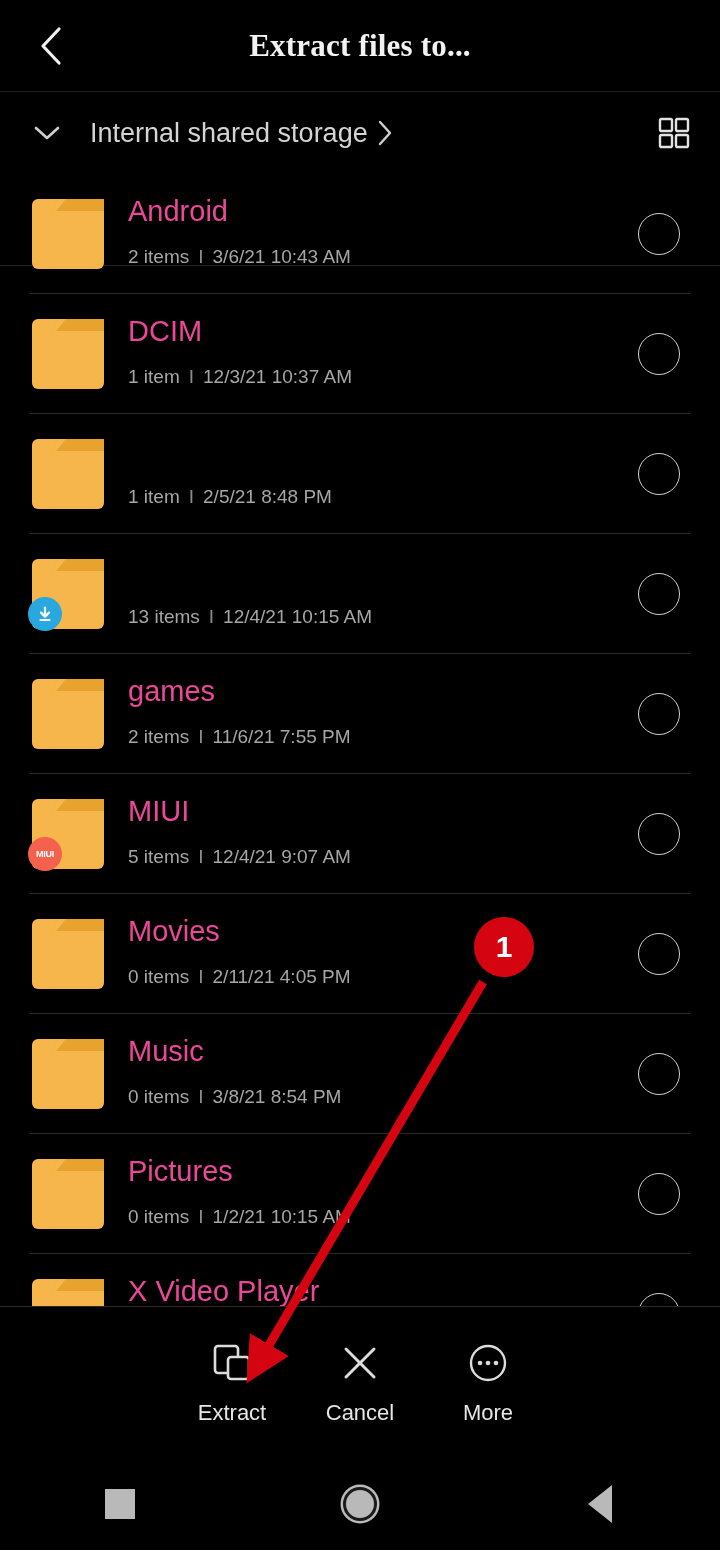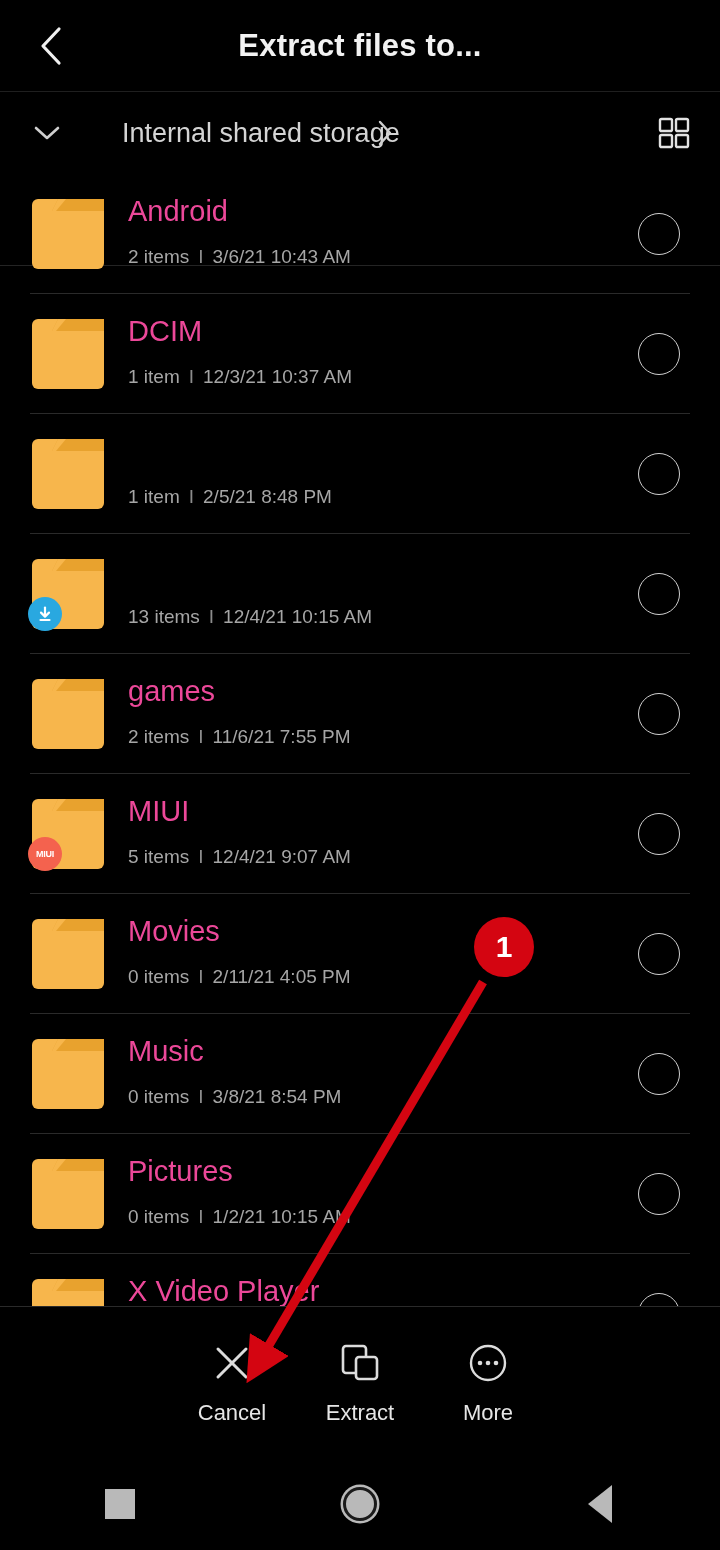--- a/index.html
+++ b/index.html
@@ -16,40 +16,40 @@
     position:absolute; left:0; top:0; width:720px; height:92px;
     background:#000;
   }
   .back-btn {
     position:absolute; left:26px; top:20px; width:52px; height:52px;
     display:flex; align-items:center; justify-content:center;
   }
   .title {
     position:absolute; left:0; top:0; width:720px; height:92px;
     display:flex; align-items:center; justify-content:center;
-    color:#f2f2f2; font-size:31px; font-weight:bold; letter-spacing:.2px;
+    color:#f2f2f2; font-size:31px; font-weight:bold; letter-spacing:.2px;font-family:Liberation Serif, serif;
   }
   .titlebar-sep {
     position:absolute; left:0; top:91px; width:720px; height:1px;
     background:#1f1f1f;
   }
 
   
   .crumbbar {
     position:absolute; left:0; top:92px; width:720px; height:82px;
     background:#000;
   }
   .crumb-chevron-down {
     position:absolute; left:30px; top:18px; width:34px; height:46px;
     display:flex; align-items:center; justify-content:center;
   }
   .crumb-text {
     position:absolute; left:90px; top:0; height:82px;
     display:flex; align-items:center;
-    color:#d4d4d4; font-size:27px;margin-left:32px;
+    color:#d4d4d4; font-size:27px;
   }
   .crumb-chevron-right {
     position:absolute; left:374px; top:0; height:82px;
     display:flex; align-items:center;
   }
   .grid-btn {
     position:absolute; right:22px; top:18px; width:48px; height:46px;
     display:flex; align-items:center; justify-content:center;
   }
   .crumbbar-sep {
@@ -313,34 +313,34 @@
         <div class="row-name">X Video Player</div>
         <div class="check"></div>
       </div>
     </div>
 
   <div class="actionbar">
     <div class="actions">
       <div class="action">
         <div class="action-icon">
           <svg width="46" height="46" viewBox="0 0 46 46">
-            <line x1="9" y1="9" x2="37" y2="37" stroke="#dcdcdc" stroke-width="3" stroke-linecap="round"></line>
-            <line x1="37" y1="9" x2="9" y2="37" stroke="#dcdcdc" stroke-width="3" stroke-linecap="round"></line>
-          </svg>
-        </div>
-        <div class="action-label">Cancel</div>
+            <rect x="6" y="6" width="23" height="27" rx="3" fill="none" stroke="#dcdcdc" stroke-width="2.6"></rect>
+            <rect x="19" y="17" width="21" height="22" rx="3" fill="#000" stroke="#dcdcdc" stroke-width="2.6"></rect>
+          </svg>
+        </div>
+        <div class="action-label">Extract</div>
       </div>
       <div class="action">
         <div class="action-icon">
           <svg width="46" height="46" viewBox="0 0 46 46">
-            <rect x="6" y="6" width="23" height="27" rx="3" fill="none" stroke="#dcdcdc" stroke-width="2.6"></rect>
-            <rect x="19" y="17" width="21" height="22" rx="3" fill="#000" stroke="#dcdcdc" stroke-width="2.6"></rect>
-          </svg>
-        </div>
-        <div class="action-label">Extract</div>
+            <line x1="9" y1="9" x2="37" y2="37" stroke="#dcdcdc" stroke-width="3" stroke-linecap="round"></line>
+            <line x1="37" y1="9" x2="9" y2="37" stroke="#dcdcdc" stroke-width="3" stroke-linecap="round"></line>
+          </svg>
+        </div>
+        <div class="action-label">Cancel</div>
       </div>
       <div class="action">
         <div class="action-icon">
           <svg width="46" height="46" viewBox="0 0 46 46">
             <circle cx="23" cy="23" r="17" fill="none" stroke="#dcdcdc" stroke-width="2.4"></circle>
             <circle cx="15" cy="23" r="2.3" fill="#dcdcdc"></circle>
             <circle cx="23" cy="23" r="2.3" fill="#dcdcdc"></circle>
             <circle cx="31" cy="23" r="2.3" fill="#dcdcdc"></circle>
           </svg>
         </div>

